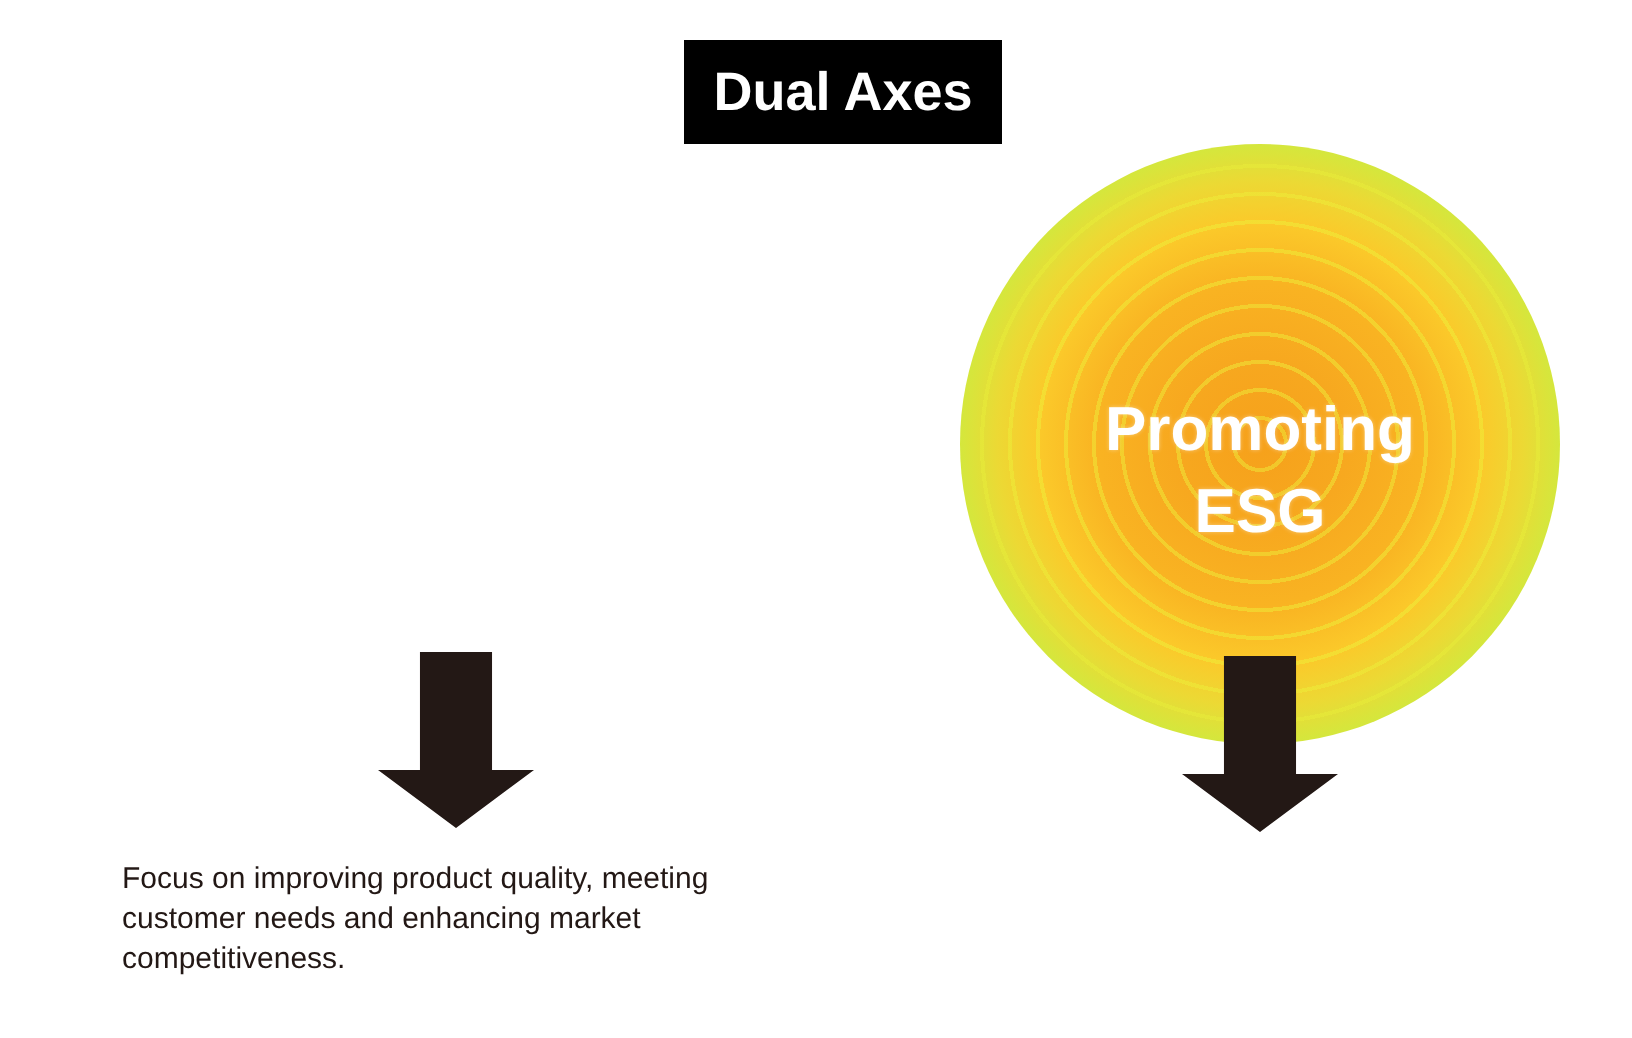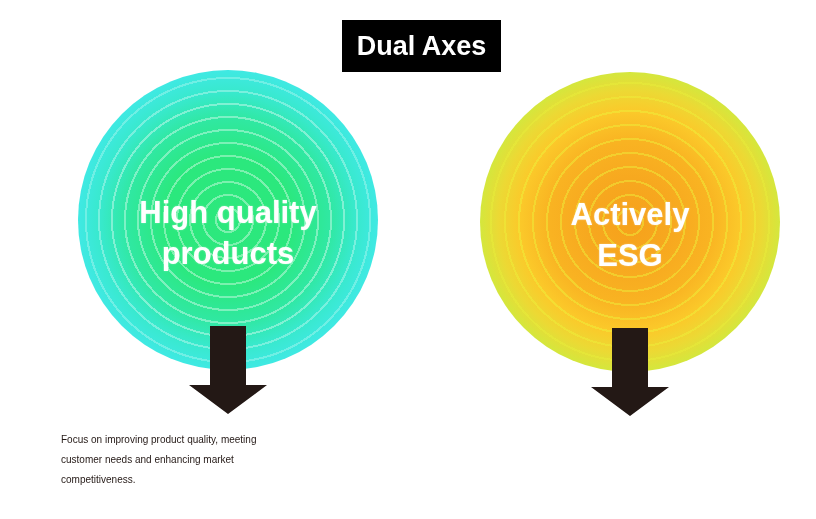--- a/index.html
+++ b/index.html
@@ -82,43 +82,39 @@
     clip-path: polygon(26.9% 0, 73.1% 0, 73.1% 67%, 100% 67%, 50% 100%, 0 67%, 26.9% 67%);
     z-index: 3;
   }
   .down-arrow.left  { left: 161px; top: 326px; }
   .down-arrow.right { left: 563px; top: 328px; }
 
   
   .description {
     position: absolute;
     color: var(--body-text, #231815);
-    font-size: 10px;
+    font-size: 15px;
     line-height: 20px;
     white-space: pre-line;
   }
   .description.left  { left: 33px;  top: 430px; width: 350px; }
   .description.right { left: 455px; top: 430px; width: 350px; }
 </style>
 </head>
 <body>
 
 <div class="canvas">
 
   <div class="title-box">
     <span>Dual Axes</span>
   </div>
 
-  <div class="glow-circle left">
-    <div class="circle-label">High quality
-products</div>
-  </div>
 
   <div class="glow-circle right">
-    <div class="circle-label">Actively
+    <div class="circle-label">Promoting
 ESG</div>
   </div>
 
   <div class="down-arrow left"></div>
   <div class="down-arrow right"></div>
 
   <div class="description left">Focus on improving product quality, meeting
 customer needs and enhancing market
 competitiveness.</div>
 

